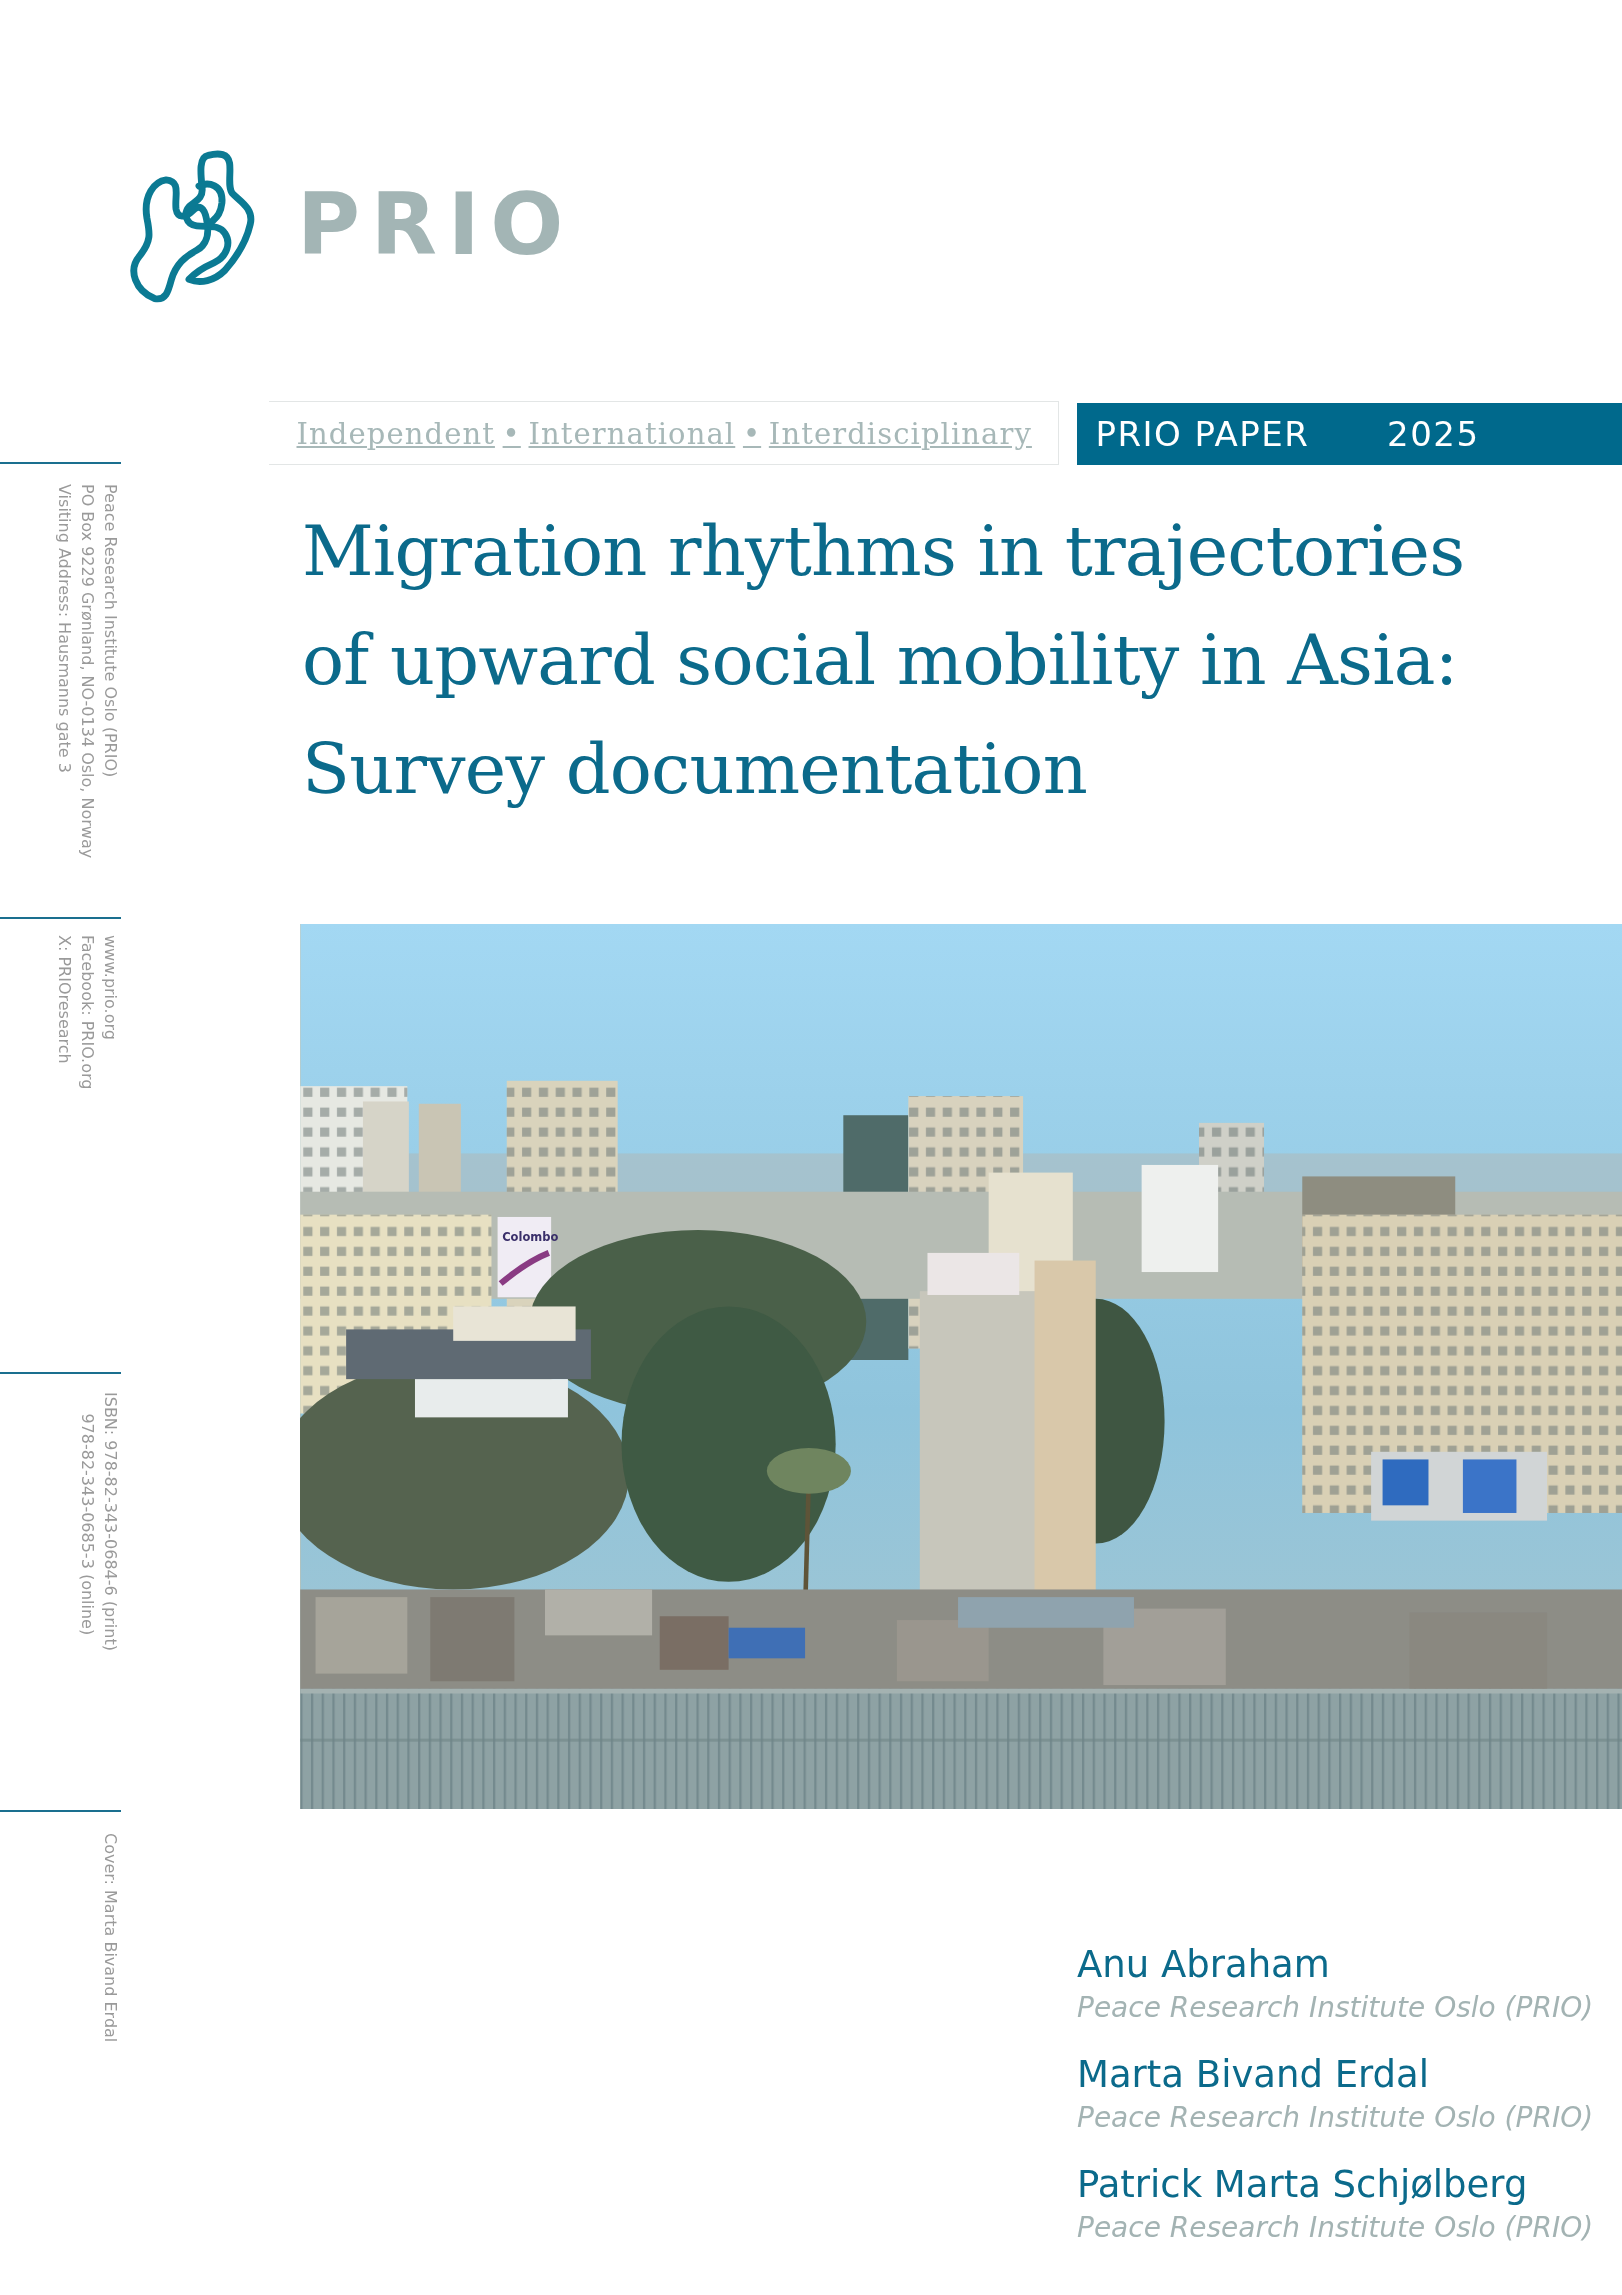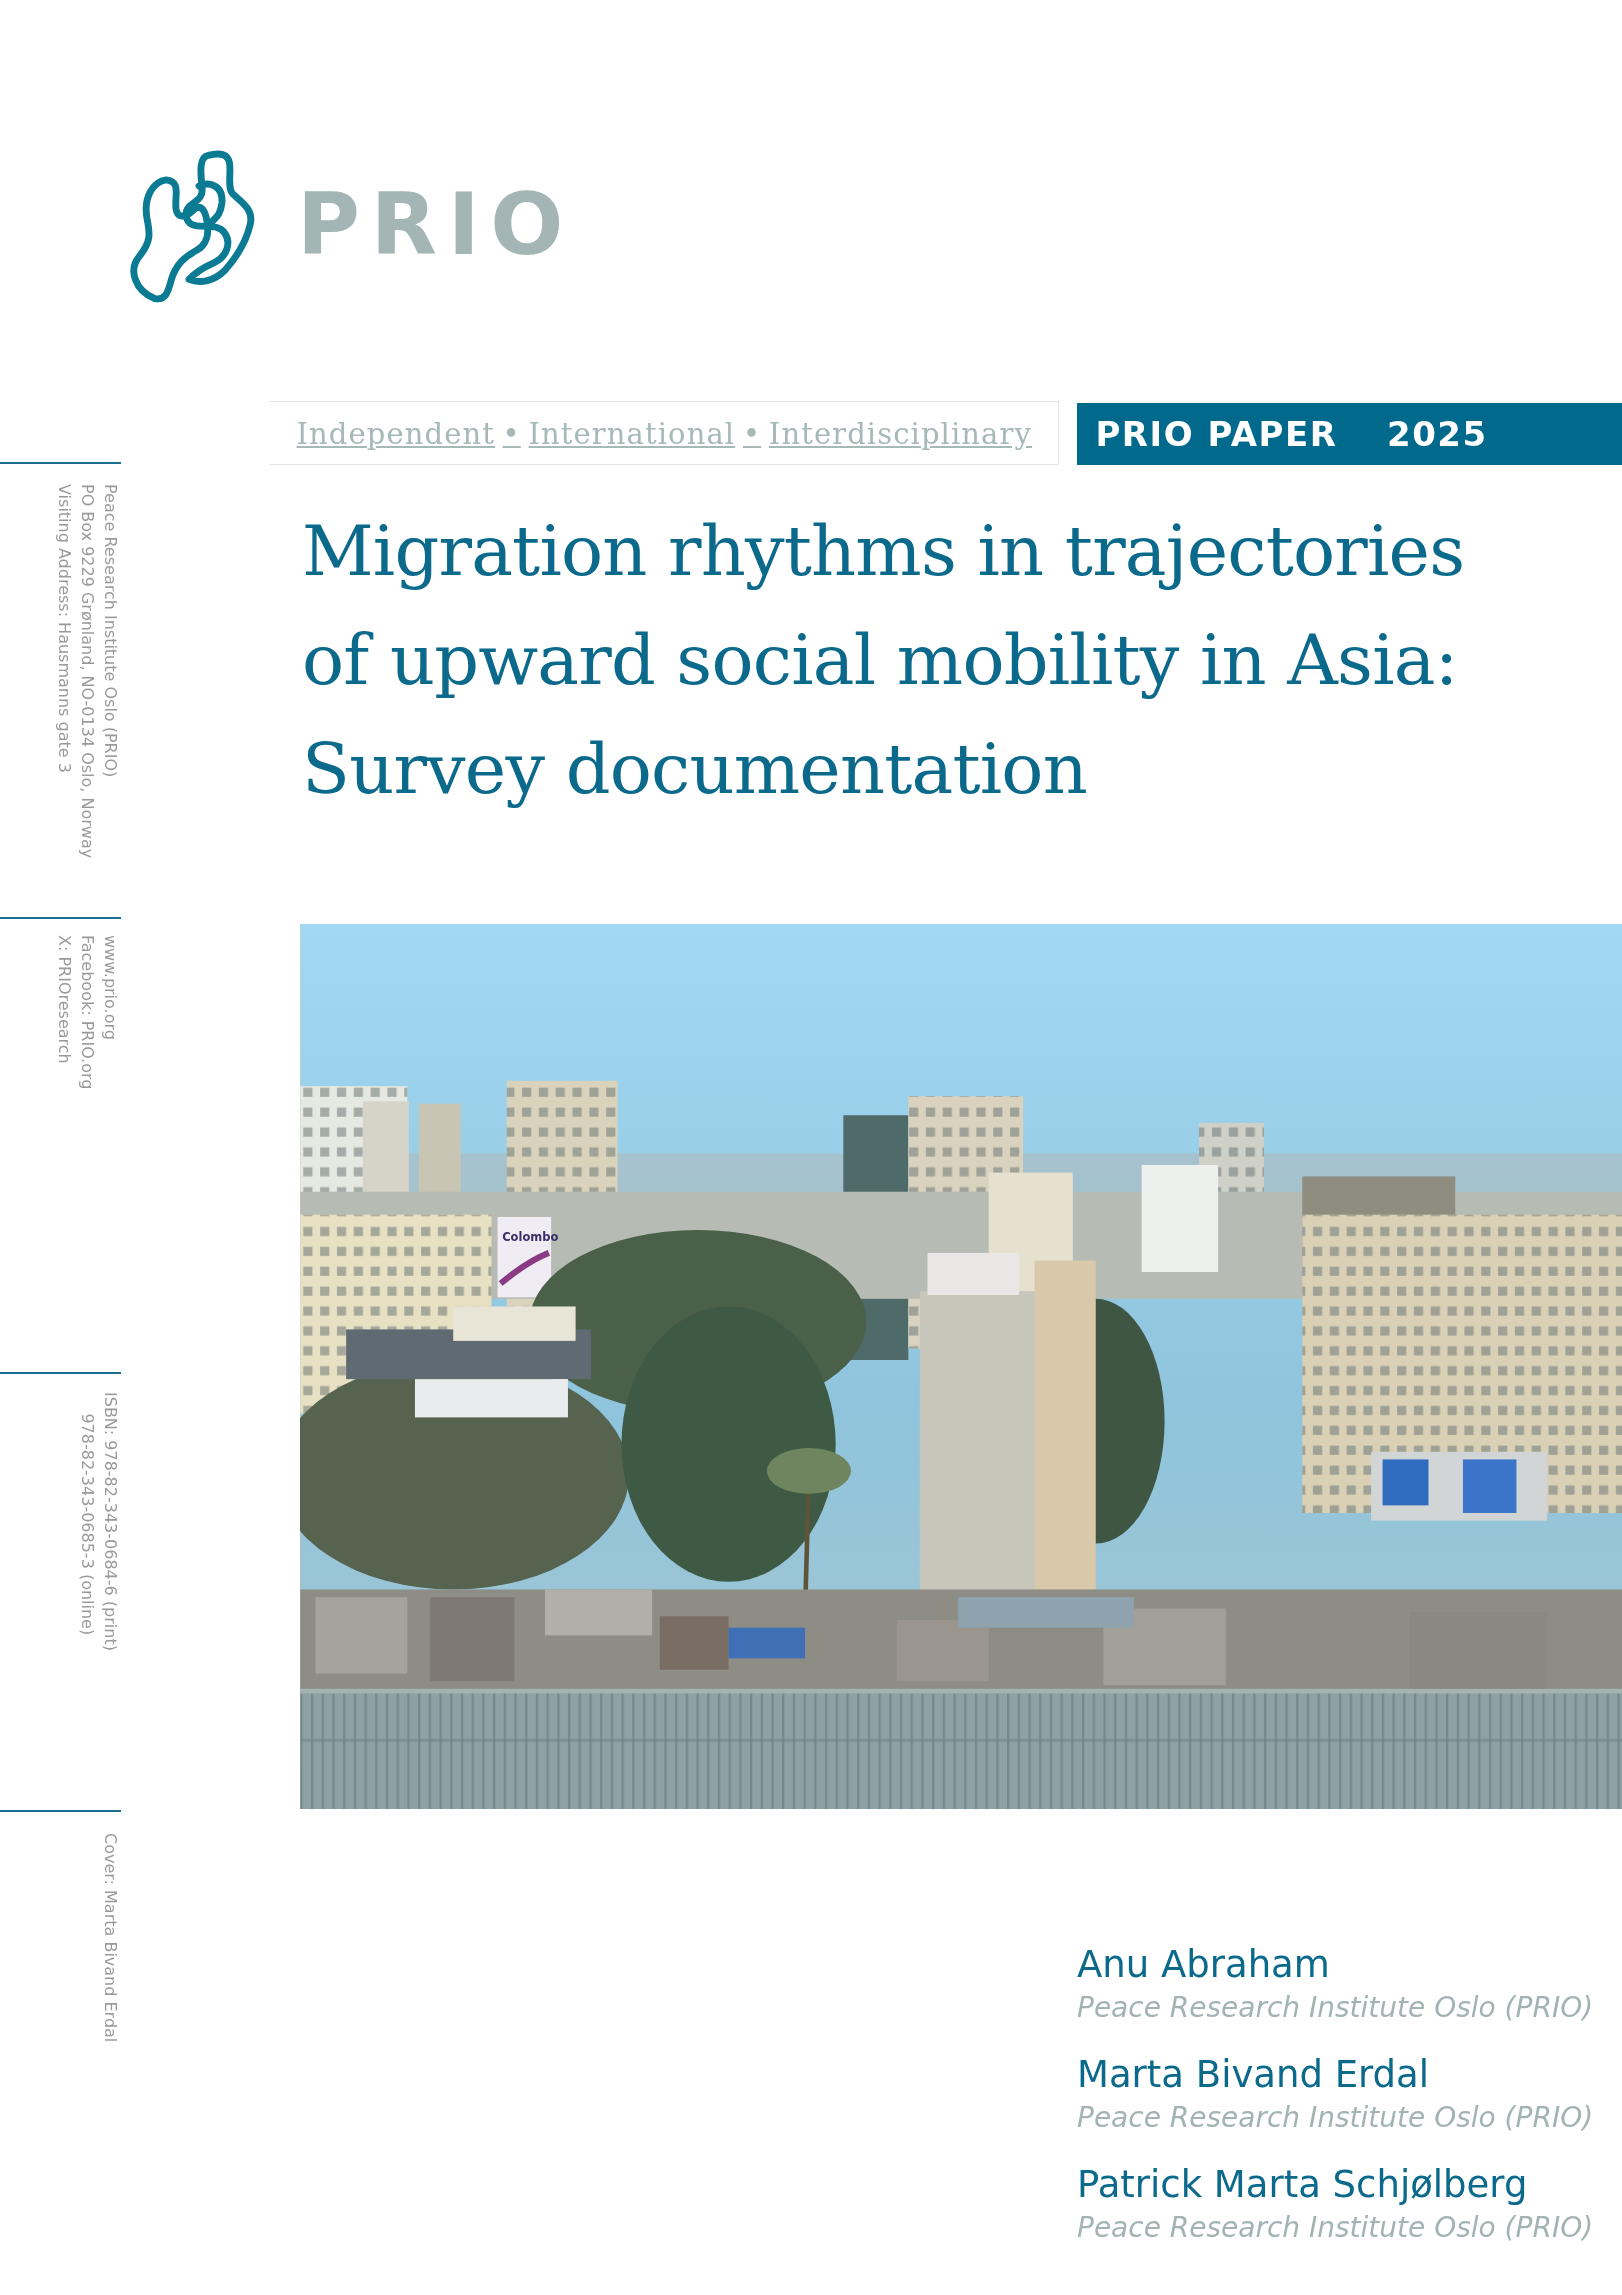--- a/index.html
+++ b/index.html
@@ -9,21 +9,21 @@
   .logo-word { position: absolute; left: 297px; top: 178px; font-family: "DejaVu Sans", sans-serif; font-size: 86px; line-height: 92px; letter-spacing: 10.7px; color: #a3b5b5; font-weight: bold; }
 
   .side-rule { position: absolute; left: 0; width: 121px; height: 2.3px; background: #1a6f8f; }
   .side-text { position: absolute; transform-origin: 0 0; transform: rotate(90deg); white-space: nowrap; color: #9a9a9a; font-family: "DejaVu Sans", sans-serif; font-size: 16px; line-height: 23px; }
   .side-text div { display: block; }
 
   .tagline-box { position: absolute; left: 269px; top: 401px; width: 790px; height: 64px; border-top: 1.5px solid #e3e6e6; border-bottom: 1.5px solid #e3e6e6; border-right: 1.5px solid #e3e6e6; box-sizing: border-box; }
   .tagline { position: absolute; left: 27.5px; top: 10.7px; font-family: "DejaVu Serif", serif; font-size: 29px; line-height: 43px; color: #a7b8b8; letter-spacing: 1.1px; white-space: nowrap; text-decoration: underline; }
   .tagline .dot { margin: 0 7.7px; }
 
-  .series-banner { position: absolute; left: 1077px; top: 403px; width: 546px; height: 62px; background: #00698c; color: #ffffff; font-weight: bold; }
+  .series-banner { position: absolute; left: 1077px; top: 403px; width: 546px; height: 62px; background: #00698c; color: #ffffff; }
   .series-label { position: absolute; left: 18.4px; top: 7.7px; font-family: "DejaVu Sans", sans-serif; font-size: 34px; line-height: 46px; letter-spacing: 1.5px; white-space: nowrap; }
   .series-year { position: absolute; left: 310px; top: 7.7px; font-family: "DejaVu Sans", sans-serif; font-size: 34px; line-height: 46px; letter-spacing: 1.5px; text-align: center; }
 
   .title { position: absolute; left: 302px; top: 497px; width: 1301px; font-family: "DejaVu Serif", serif; font-size: 70px; line-height: 109px; color: #0b6a8b; font-weight: normal; letter-spacing: -0.8px; }
   .title div { white-space: nowrap; }
 
   .cover-photo { position: absolute; left: 300px; top: 924px; width: 1323px; height: 885px; overflow: hidden; background: #fdba74; }
 
   .authors { position: absolute; left: 1077px; top: 1941px; }
   .author { margin-bottom: 23px; }

